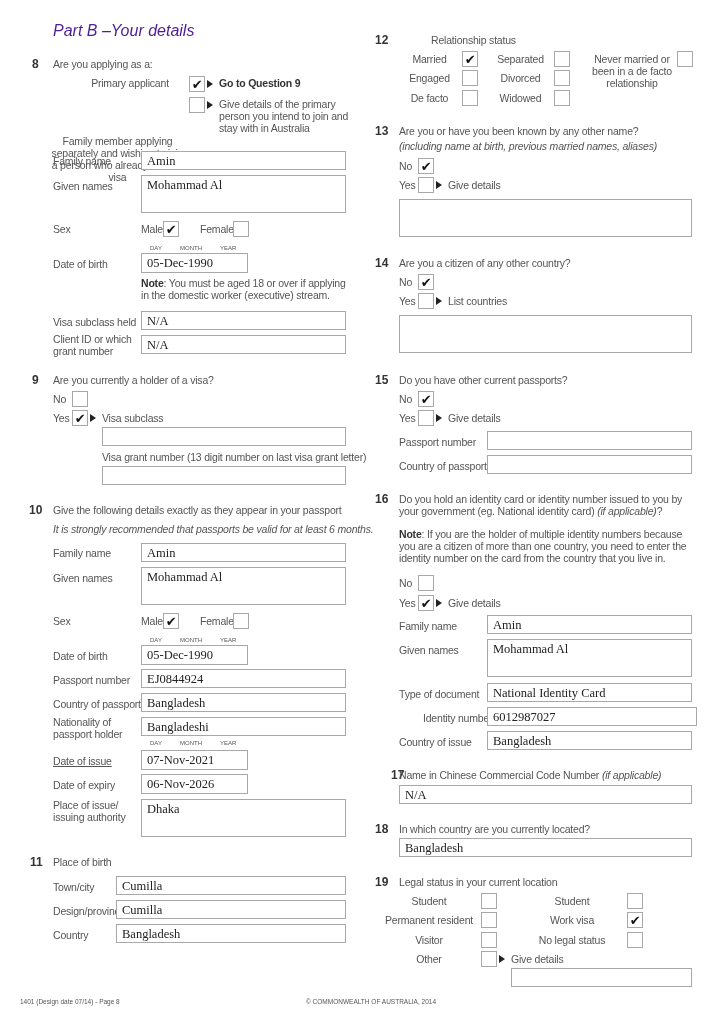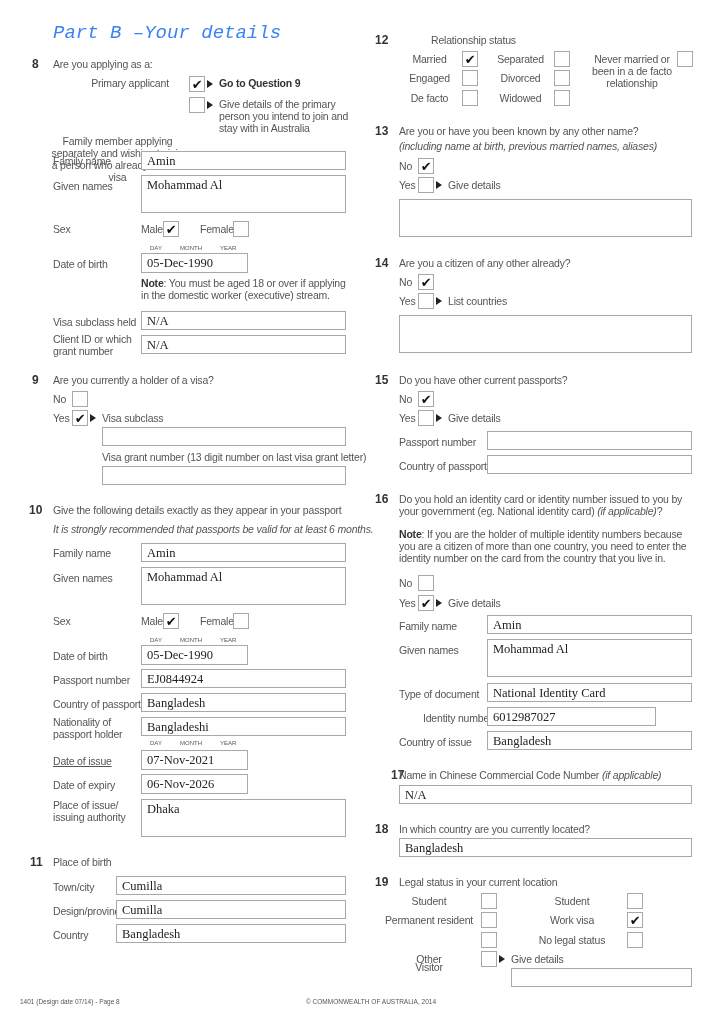--- a/index.html
+++ b/index.html
@@ -1,19 +1,19 @@
 <!DOCTYPE html>
 <html><head>
 <meta charset="utf-8">
 <style>
   * { box-sizing: border-box; margin: 0; padding: 0; }
   html, body { width: 725px; height: 1024px; background: #fff; overflow: hidden; }
   body { position: relative; font-family: "Liberation Sans", sans-serif; color: #555; font-size: 10.5px; letter-spacing: -0.2px; }
   .abs { position: absolute; }
-  .title { font-family: Liberation Mono, monospace; font-style: italic; font-size: 19px; color: #3b82f6; letter-spacing: 0; }
+  .title { font-family: Liberation Sans, sans-serif; font-style: italic; font-size: 16px; color: #4c1d95; letter-spacing: 0; }
   .qnum { font-family: "Liberation Sans", sans-serif; font-weight: bold; font-size: 12px; color: #333; letter-spacing: 0; }
   .lbl { color: #555; font-size: 10.5px; white-space: nowrap; }
   .lbl2 { color: #555; font-size: 10.5px; line-height: 12px; }
   .ital { font-style: italic; }
   .bold { font-weight: bold; color: #333; }
   .field { border: 1px solid #a8a8a8; background: #fff; font-family: "Liberation Serif", serif; font-size: 12.5px; color: #222; padding: 2px 5px; line-height: 15px; letter-spacing: 0; }
   .cb { width: 16px; height: 16px; border: 1px solid #a8a8a8; background: #fff; display: flex; align-items: center; justify-content: center; font-size: 13px; color: #111; line-height: 1; }
   .arrow { width: 0; height: 0; border-top: 4.5px solid transparent; border-bottom: 4.5px solid transparent; border-left: 6px solid #222; }
   .tiny { font-size: 6px; color: #555; letter-spacing: 0; }
   .right { text-align: center; }
@@ -145,21 +145,21 @@
 <div class="abs lbl ital" style="left:399px;top:140px;">(including name at birth, previous married names, aliases)</div>
 <div class="abs lbl" style="left:399px;top:160px;">No</div>
 <div class="abs cb" style="left:418px;top:158px;">✔</div>
 <div class="abs lbl" style="left:399px;top:179px;">Yes</div>
 <div class="abs cb" style="left:418px;top:177px;"></div>
 <div class="abs arrow" style="left:436px;top:181px;"></div>
 <div class="abs lbl" style="left:448px;top:179px;">Give details</div>
 <div class="abs field" style="left:399px;top:199px;width:293px;height:38px;"></div>
 
 <div class="abs qnum" style="left:375px;top:256px;">14</div>
-<div class="abs lbl" style="left:399px;top:257px;">Are you a citizen of any other already?</div>
+<div class="abs lbl" style="left:399px;top:257px;">Are you a citizen of any other country?</div>
 <div class="abs lbl" style="left:399px;top:276px;">No</div>
 <div class="abs cb" style="left:418px;top:274px;">✔</div>
 <div class="abs lbl" style="left:399px;top:295px;">Yes</div>
 <div class="abs cb" style="left:418px;top:293px;"></div>
 <div class="abs arrow" style="left:436px;top:297px;"></div>
 <div class="abs lbl" style="left:448px;top:295px;">List countries</div>
 <div class="abs field" style="left:399px;top:315px;width:293px;height:38px;"></div>
 
 <div class="abs qnum" style="left:375px;top:373px;">15</div>
 <div class="abs lbl" style="left:399px;top:374px;">Do you have other current passports?</div>
@@ -184,40 +184,40 @@
 <div class="abs arrow" style="left:436px;top:599px;"></div>
 <div class="abs lbl" style="left:448px;top:597px;">Give details</div>
 
 <div class="abs lbl" style="left:399px;top:620px;">Family name</div>
 <div class="abs field" style="left:487px;top:615px;width:205px;height:19px;">Amin</div>
 <div class="abs lbl" style="left:399px;top:644px;">Given names</div>
 <div class="abs field" style="left:487px;top:639px;width:205px;height:38px;">Mohammad Al</div>
 <div class="abs lbl" style="left:399px;top:688px;">Type of document</div>
 <div class="abs field" style="left:487px;top:683px;width:205px;height:19px;">National Identity Card</div>
 <div class="abs lbl" style="left:413px;top:712px;margin-left:10px;">Identity number</div>
-<div class="abs field" style="left:487px;top:707px;width:169px;height:19px;">6012987027</div>
+<div class="abs field" style="left:487px;top:707px;width:210px;height:19px;">6012987027</div>
 <div class="abs lbl" style="left:399px;top:736px;">Country of issue</div>
 <div class="abs field" style="left:487px;top:731px;width:205px;height:19px;">Bangladesh</div>
 
 <div class="abs qnum" style="left:391px;top:768px;">17</div>
 <div class="abs lbl" style="left:399px;top:769px;"><span>Name in Chinese Commercial Code Number </span><span class="ital">(if applicable)</span></div>
 <div class="abs field" style="left:399px;top:785px;width:293px;height:19px;">N/A</div>
 
 <div class="abs qnum" style="left:375px;top:822px;">18</div>
 <div class="abs lbl" style="left:399px;top:823px;">In which country are you currently located?</div>
 <div class="abs field" style="left:399px;top:838px;width:293px;height:19px;">Bangladesh</div>
 
 <div class="abs qnum" style="left:375px;top:875px;">19</div>
 <div class="abs lbl" style="left:399px;top:876px;">Legal status in your current location</div>
 
 <div class="abs lbl right" style="left:380px;top:895px;width:98px;">Student</div>
 <div class="abs cb" style="left:481px;top:893px;"></div>
 <div class="abs lbl right" style="left:380px;top:914px;width:98px;">Permanent resident</div>
 <div class="abs cb" style="left:481px;top:912px;"></div>
-<div class="abs lbl right" style="left:380px;top:934px;width:98px;margin-top:27px;">Visitor</div>
+<div class="abs lbl right" style="left:380px;top:934px;width:98px;">Visitor</div>
 <div class="abs cb" style="left:481px;top:932px;"></div>
 <div class="abs lbl right" style="left:380px;top:953px;width:98px;">Other</div>
 <div class="abs cb" style="left:481px;top:951px;"></div>
 <div class="abs arrow" style="left:499px;top:955px;"></div>
 <div class="abs lbl" style="left:511px;top:953px;">Give details</div>
 <div class="abs field" style="left:511px;top:968px;width:181px;height:19px;"></div>
 
 <div class="abs lbl right" style="left:520px;top:895px;width:104px;">Student</div>
 <div class="abs cb" style="left:627px;top:893px;"></div>
 <div class="abs lbl right" style="left:520px;top:914px;width:104px;">Work visa</div>

